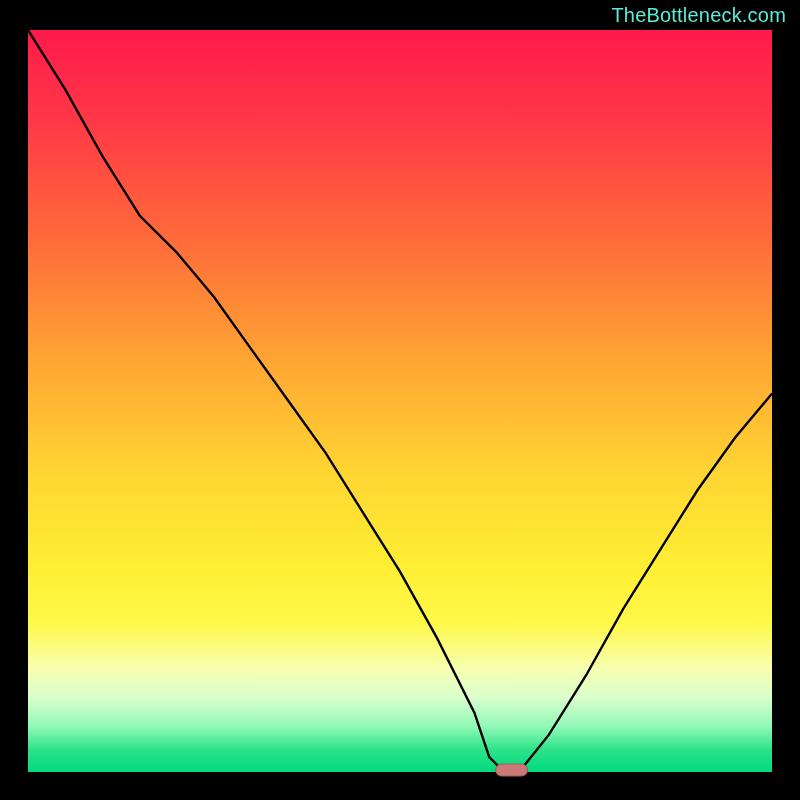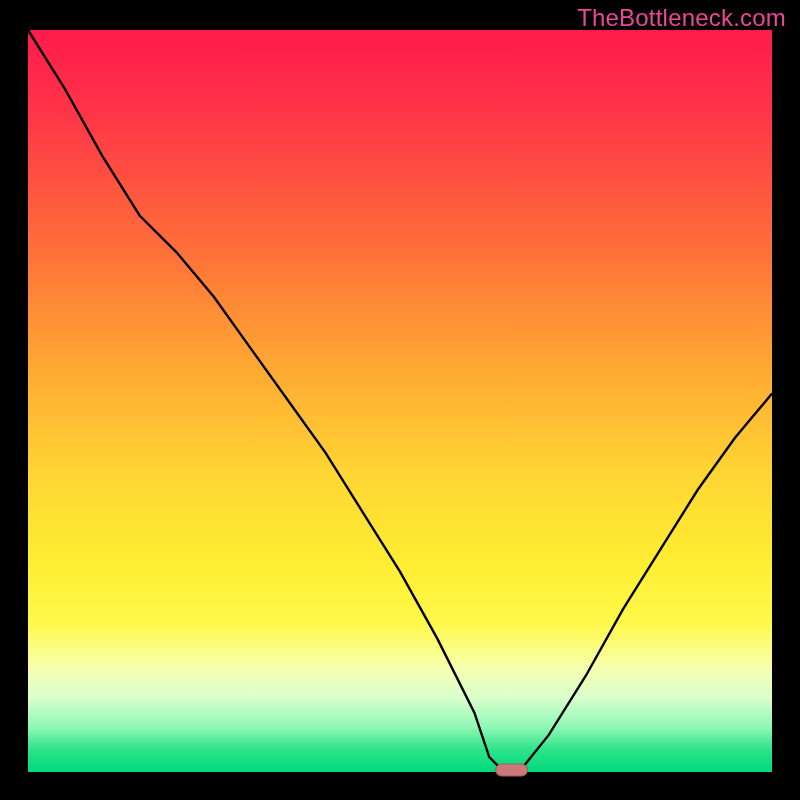--- a/index.html
+++ b/index.html
@@ -14,23 +14,23 @@
     position: relative;
     width: 800px;
     height: 800px;
     background: #000;
   }
   .watermark {
     position: absolute;
     top: 4px;
     right: 14px;
     font-family: Arial, Helvetica, sans-serif;
-    font-size: 24px;
+    font-size: 20px;
     font-weight: 500;
-    color: #ec4899;
+    color: #5eead4;
     letter-spacing: 0.2px;
     z-index: 10;
   }
   svg {
     position: absolute;
     top: 0;
     left: 0;
   }
 </style>
 </head>

